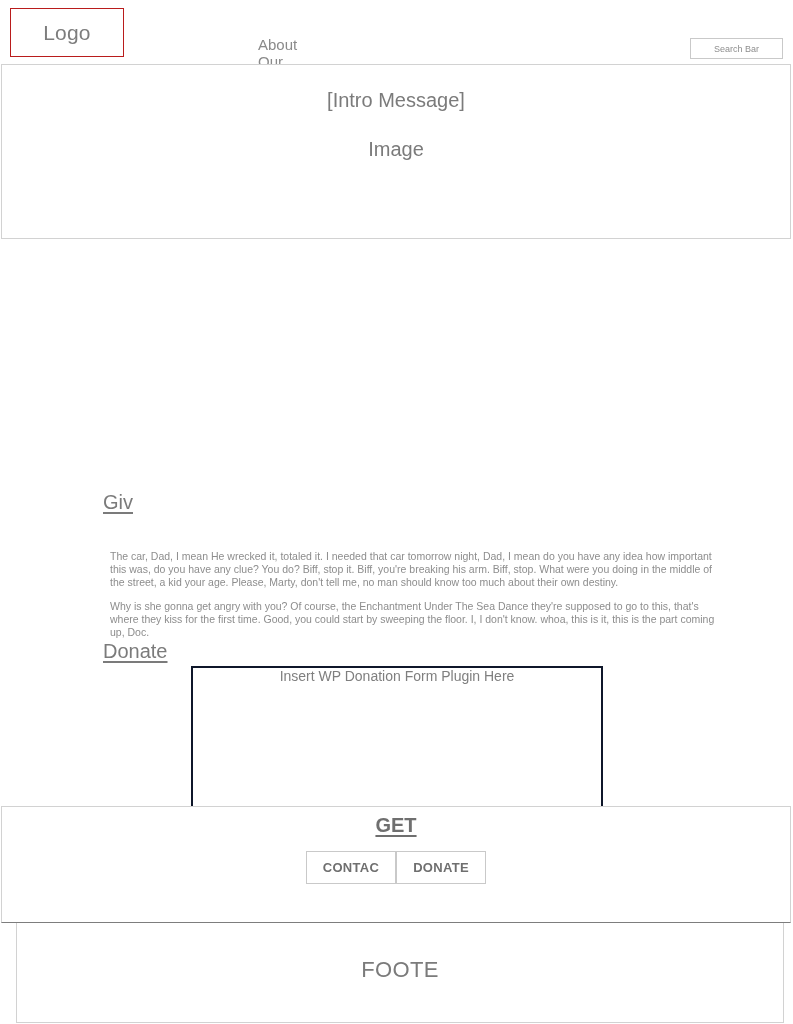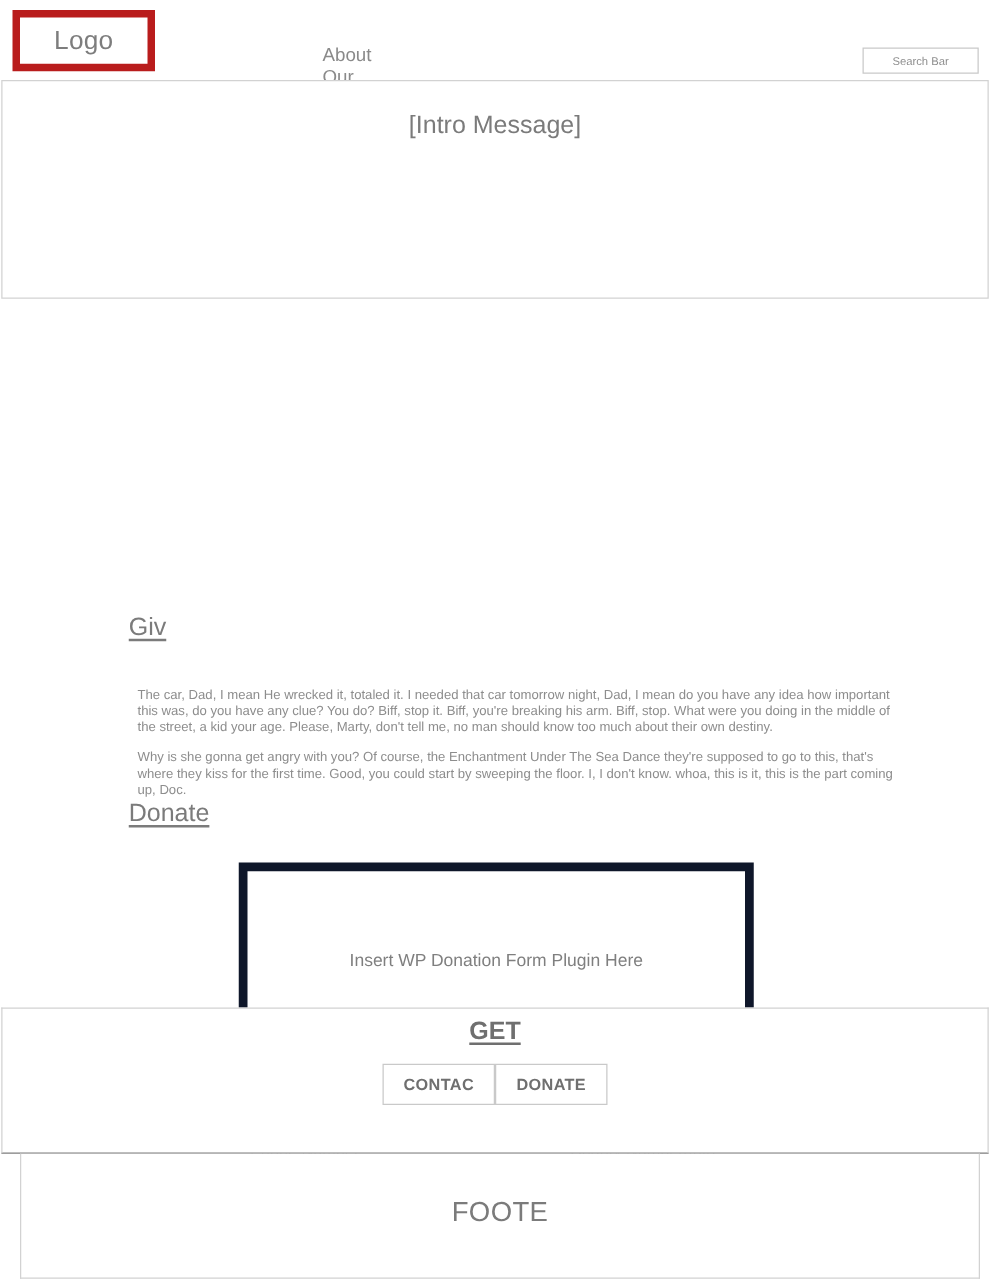--- a/index.html
+++ b/index.html
@@ -22,21 +22,21 @@
     height: 64px;
     width: 793px;
     box-sizing: border-box;
   }
   .logo-box {
     position: absolute;
     left: 10px;
     top: 8px;
     width: 114px;
     height: 49px;
-    border: 6px solid #b91c1c;
+    border: 1px solid #b91c1c;
     box-sizing: border-box;
     display: flex;
     align-items: center;
     justify-content: center;
     background: #fff;
   }
   .logo-text {
     font-size: 21px;
     color: #7d7d7d;
     letter-spacing: .2px;
@@ -125,28 +125,28 @@
     font-size: 10.5px;
     line-height: 13px;
     color: #8d8d8d;
   }
   .p1 { top: 300px; }
   .p2 { top: 350px; }
 
   .donation-box {
     position: absolute;
     left: 191px;
-    top: 451px;
+    top: 427px;
     width: 412px;
     height: 156px;
-    border: 7px solid #0f172a;
-    box-sizing: border-box;
-    background: #fff;
-    display: flex;
-    align-items: center;
+    border: 2px solid #0f172a;
+    box-sizing: border-box;
+    background: #fff;
+    display: flex;
+    align-items: flex-start;
     justify-content: center;
   }
   .donation-box-label {
     font-size: 14px;
     color: #7f7f7f;
   }
 
   .ref-cols {
     position: absolute;
     left: 0;
@@ -258,20 +258,21 @@
   </nav>
 
   <div class="search-box">
     <span class="search-placeholder">Search Bar</span>
   </div>
 
 </div>
 
 <div class="hero">
   <div class="hero-intro">[Intro Message]</div>
+  <div class="hero-image-label">Image</div>
 </div>
 
 <div class="content">
 
   <div class="section-heading h-giv">Giv</div>
 
   <p class="body-para p1">The car, Dad, I mean He wrecked it, totaled it. I needed that car tomorrow night, Dad, I mean do you have any idea how important this was, do you have any clue? You do? Biff, stop it. Biff, you're breaking his arm. Biff, stop. What were you doing in the middle of the street, a kid your age. Please, Marty, don't tell me, no man should know too much about their own destiny.</p>
   <p class="body-para p2">Why is she gonna get angry with you? Of course, the Enchantment Under The Sea Dance they're supposed to go to this, that's where they kiss for the first time. Good, you could start by sweeping the floor. I, I don't know. whoa, this is it, this is the part coming up, Doc.</p>
 
   <div class="section-heading h-donate">Donate</div>

